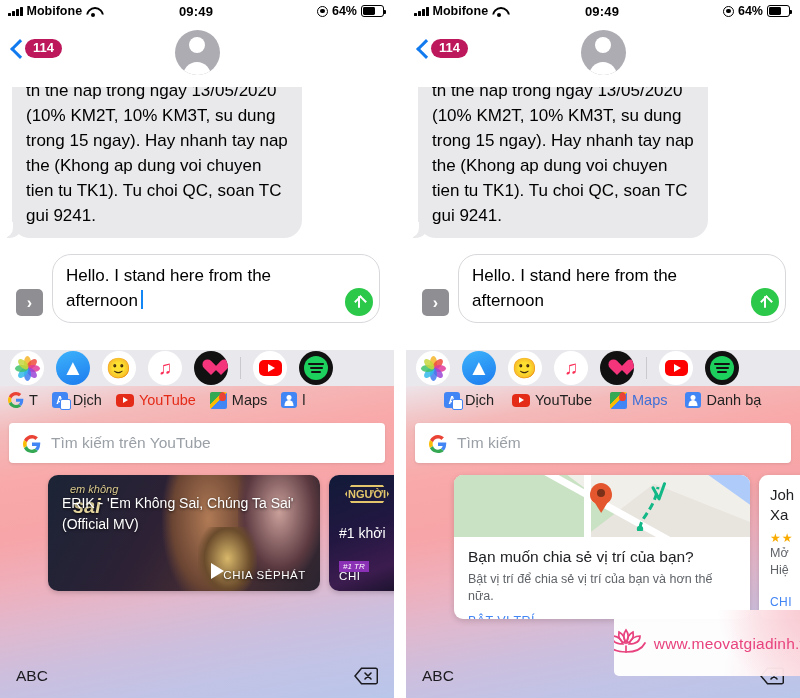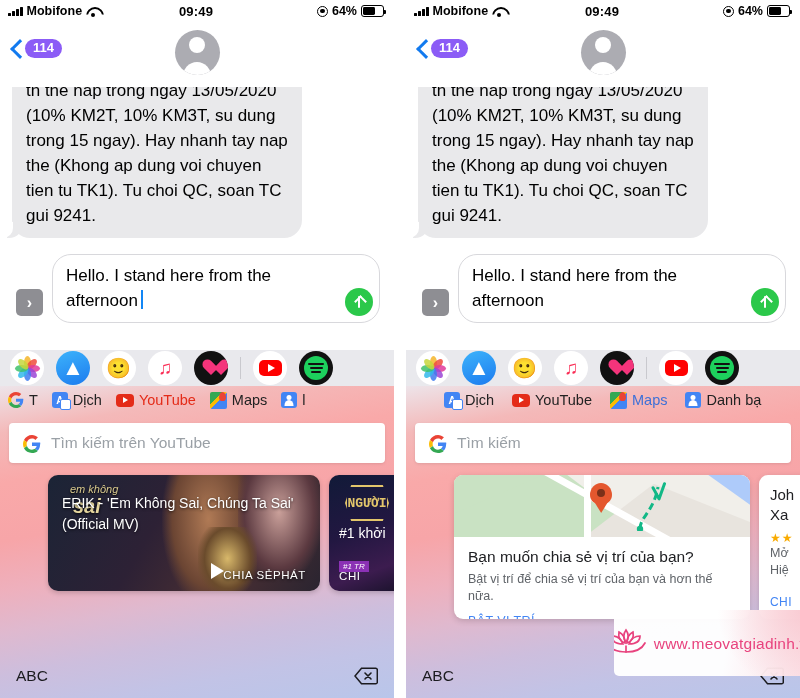--- a/index.html
+++ b/index.html
@@ -47,21 +47,21 @@
 
   
   .navbar { position: relative; height: 65px; background: #fff; }
   .back { position: absolute; left: 10px; top: 16px; display: flex; align-items: center; gap: 2px; }
   .chev-left { width: 13px; height: 20px; position: relative; }
   .chev-left::before{
     content:""; position:absolute; left:3px; top:4px; width: 11px; height: 11px;
     border-left: 3px solid #127AEF; border-bottom: 3px solid #127AEF;
     transform: rotate(45deg);
   }
-  .badge { background:#8b5cf6; color:#fff; border-radius: 11px; font-size: 13px;
+  .badge { background:#be185d; color:#fff; border-radius: 11px; font-size: 13px;
            font-weight: bold; padding: 2px 8px 3px; line-height: 14px; }
   .contact { position: absolute; left: 0; right: 0; top: 8px; display:flex; flex-direction: column; align-items: center; gap: 46px; }
   .avatar { width: 45px; height: 45px; border-radius: 50%; background: #ACACB2; position: relative; overflow: hidden; }
   .avatar::before{content:"";position:absolute;left:50%;top:7px;transform:translateX(-50%);width:16px;height:16px;border-radius:50%;background:#fff;}
   .avatar::after{content:"";position:absolute;left:50%;bottom:-9px;transform:translateX(-50%);width:29px;height:22px;border-radius:50% 50% 0 0 / 70% 70% 0 0;background:#fff;}
   .contact-name { font-size: 12px; color: #000; margin-top: 3px; display:flex; align-items:center; gap:3px; }
   .chev-right { width: 5px; height: 9px; position: relative; }
   .chev-right::before{content:"";position:absolute;left:0;top:1.5px;width:5.5px;height:5.5px;border-right:1.6px solid #8A8A8E;border-top:1.6px solid #8A8A8E;transform:rotate(45deg);}
 
   
@@ -186,24 +186,24 @@
   .playicon { position:absolute; left: 60%; bottom: 12px; width: 0; height: 0;
               border-left: 13px solid #fff; border-top: 8px solid transparent; border-bottom: 8px solid transparent; }
   .mvtop { position:absolute; left: 22px; top: 8px; color:#d9c98e; font-size: 11px; font-style: italic; text-shadow:0 1px 2px #000; }
   .mvbig { position:absolute; left: 25px; top: 20px; color:#e8d9a0; font-size: 20px; font-weight: bold; font-style: italic; text-shadow:0 1px 3px #000; }
 
   .vcard2 {
     width: 92px; height: 116px; border-radius: 10px; overflow:hidden; position:relative; flex:0 0 auto;
     background: linear-gradient(160deg,#111a38 0%, #221741 45%, #3c1c4f 75%, #121023 100%);
     box-shadow: 0 2px 5px rgba(0,0,0,.18);
   }
-  .hexlogo { position:absolute; left: 16px; top: 10px; width: 44px; height: 36px;
-             border: 2px solid #e3c66b; color:#e3c66b; font-size: 13px; font-weight: bold;
+  .hexlogo { position:absolute; left: 16px; top: 10px; width: 44px; height: 18px;
+             border: 2px solid #e3c66b; color:#e3c66b; font-size: 11px; font-weight: bold;
              display:flex; align-items:center; justify-content:center;
-             clip-path: polygon(14% 0,86% 0,100% 50%,86% 100%,14% 100%,0 50%); font-family: Liberation Mono, monospace; }
+             clip-path: polygon(14% 0,86% 0,100% 50%,86% 100%,14% 100%,0 50%); }
   .v2title { position:absolute; left:10px; top: 48px; color:#fff; font-size: 14px; line-height: 20px; }
   .v2tag { position:absolute; left:10px; top: 86px; background:#8b31b5; color:#fff; font-size:8px; padding:1px 4px; font-style:italic; }
   .v2act { position:absolute; left:10px; bottom: 9px; color:#fff; font-size: 11.5px; letter-spacing:.6px; }
 
   
   .mcard { width: 296px; height: 144px; border-radius: 9px; overflow: hidden; flex:0 0 auto;
            background: #fff; box-shadow: 0 2px 6px rgba(0,0,0,.16); }
   .mapimg { height: 62px; position: relative; background: #F1EFEA; overflow: hidden; }
   .mp-green { position:absolute; left:0; top:0; width: 66%; height: 100%;
               background: #C9E2C3; clip-path: polygon(0 0, 58% 0, 100% 100%, 0 100%); }

